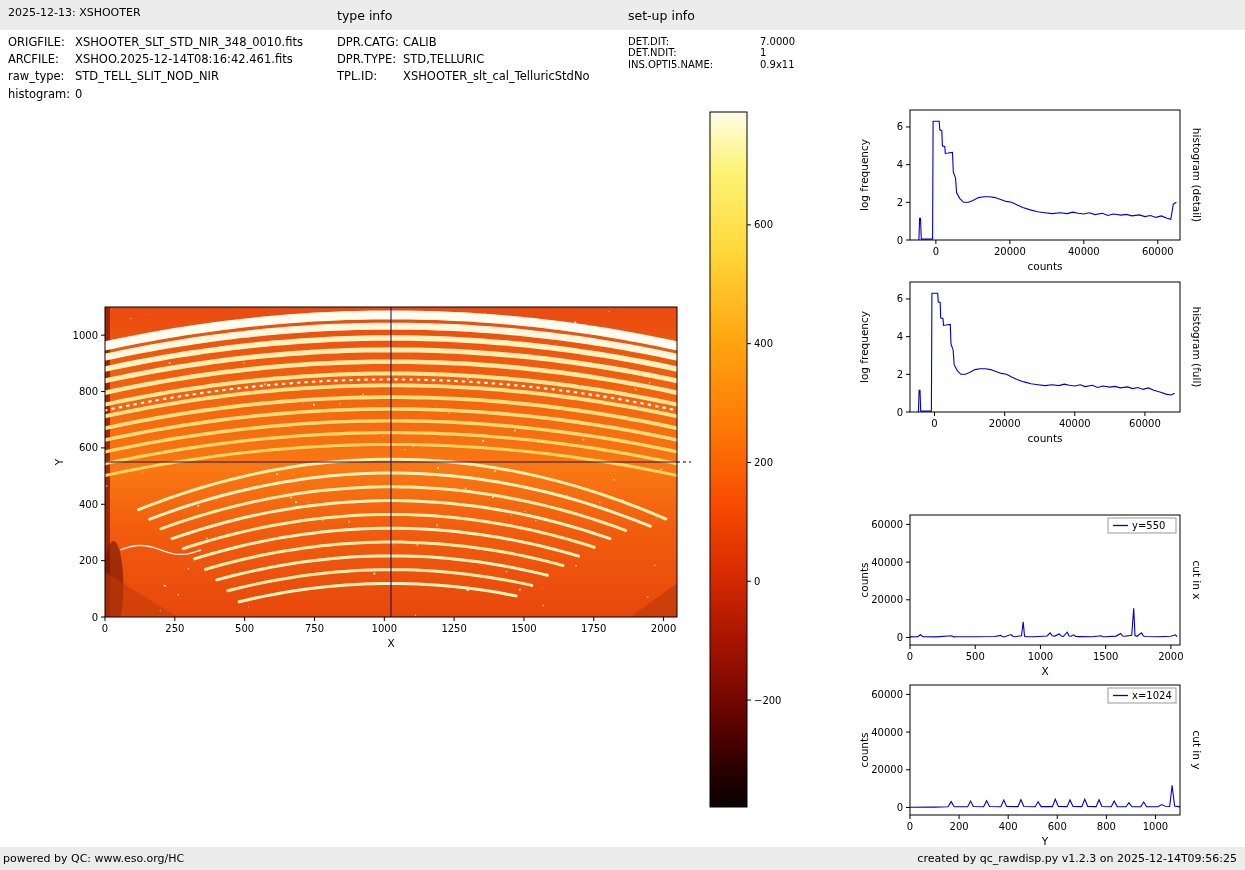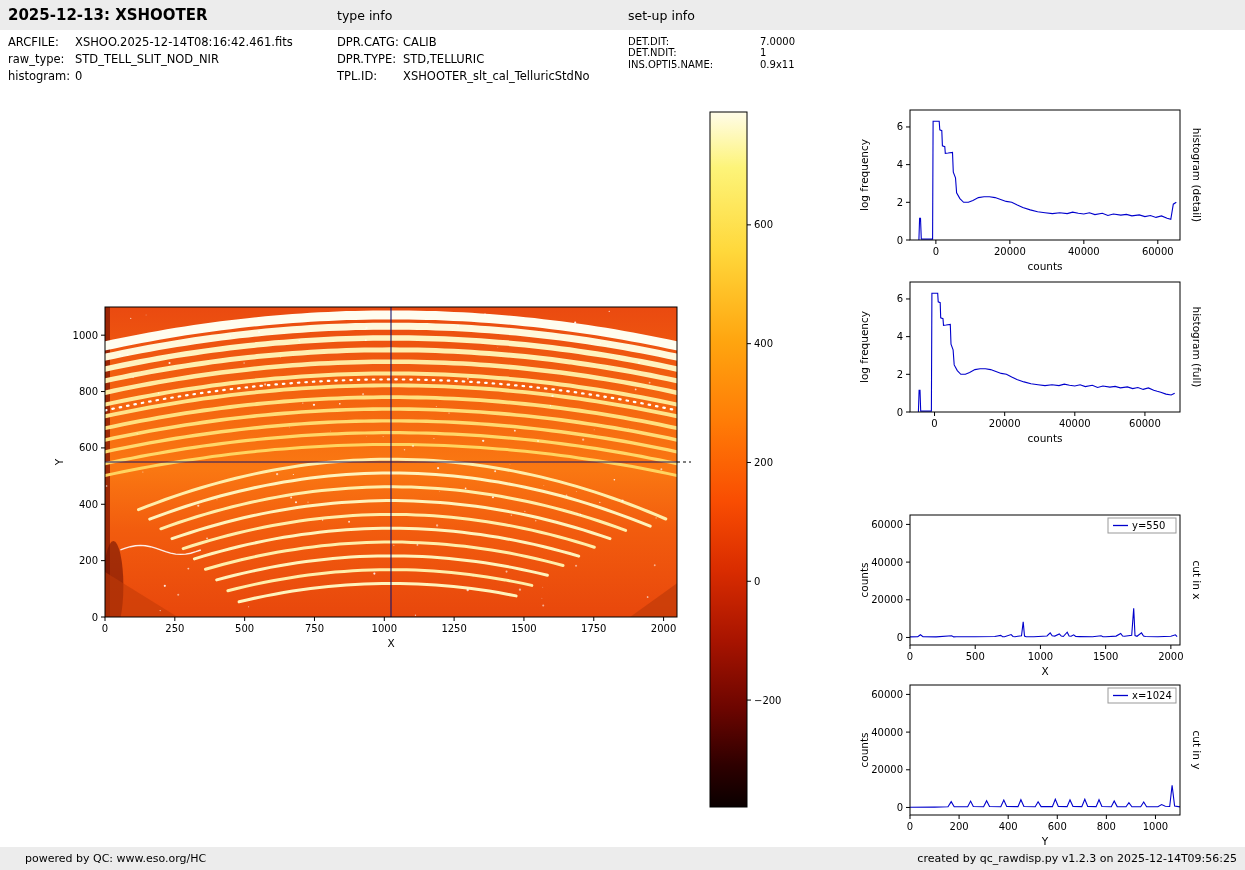--- a/index.html
+++ b/index.html
@@ -1,21 +1,21 @@
 <!DOCTYPE html>
 <html><head>
 <meta charset="utf-8">
 <style>
   *{box-sizing:border-box}
   html,body{margin:0;padding:0;background:#fff}
   body{font-family:"DejaVu Sans","Liberation Sans",sans-serif;color:#000}
   .canvas{position:relative;width:1245px;height:870px;background:#fff;overflow:hidden}
   .abs{position:absolute}
   .topbar{position:absolute;left:0;top:0;width:1245px;height:30px;background:#ececec}
-  .title{font-size:15px;font-weight:bold;white-space:nowrap}
+  .title{font-size:11px;font-weight:normal;white-space:nowrap}
   .hlabel{font-size:12.5px;white-space:nowrap}
   .info{font-size:11.5px;line-height:17.2px;white-space:nowrap}
   .info-sm{font-size:10px;line-height:11.4px;white-space:nowrap}
   .ilab{display:inline-block}
   .info-file .ilab{width:67px}
   .info-type .ilab{width:66px}
   .info-sm .ilab{width:132px}
   .footbar{position:absolute;left:0;top:847px;width:1245px;height:23px;background:#ececec;font-size:11px}
   svg{overflow:visible}
   svg text{font-family:"DejaVu Sans","Liberation Sans",sans-serif;fill:#000}
@@ -27,20 +27,21 @@
 
 <div class="canvas">
 
   <div class="topbar">
     <span class="title abs" style="left:8px;top:6px">2025-12-13: XSHOOTER</span>
     <span class="hlabel abs" style="left:337px;top:8px">type info</span>
     <span class="hlabel abs" style="left:628px;top:8px">set-up info</span>
   </div>
 
   <div class="info info-file abs" style="left:8px;top:34px">
+    <div class="irow"><span class="ilab">ORIGFILE:</span><span class="ival">XSHOOTER_SLT_STD_NIR_348_0010.fits</span></div>
     <div class="irow"><span class="ilab">ARCFILE:</span><span class="ival">XSHOO.2025-12-14T08:16:42.461.fits</span></div>
     <div class="irow"><span class="ilab">raw_type:</span><span class="ival">STD_TELL_SLIT_NOD_NIR</span></div>
     <div class="irow"><span class="ilab">histogram:</span><span class="ival">0</span></div>
   </div>
 
   <div class="info info-type abs" style="left:337px;top:34px">
     <div class="irow"><span class="ilab">DPR.CATG:</span><span class="ival">CALIB</span></div>
     <div class="irow"><span class="ilab">DPR.TYPE:</span><span class="ival">STD,TELLURIC</span></div>
     <div class="irow"><span class="ilab">TPL.ID:</span><span class="ival">XSHOOTER_slt_cal_TelluricStdNo</span></div>
   </div>
@@ -373,17 +374,17 @@
       <text x="48" y="20.92028985507247" text-anchor="end" class="tick">60000</text>
       <text x="190" y="168" text-anchor="middle" class="axlabel">Y</text>
       <text x="13" y="73" text-anchor="middle" class="axlabel" transform="rotate(-90 13 73)">counts</text>
       <text x="338" y="73" text-anchor="middle" class="axlabel" transform="rotate(90 338 73)">cut in y</text>
       <rect x="253" y="11" width="68" height="15" fill="#fff" stroke="#999"></rect>
       <line x1="258" y1="18.5" x2="273" y2="18.5" stroke="#0000cc" stroke-width="1.3"></line>
       <text x="277" y="22" class="tick">x=1024</text>
     </svg>
 
   <div class="footbar">
-    <span class="abs" style="left:25px;top:5px"><span>powered by QC: </span><span>www.eso.org/HC</span></span>
+    <span class="abs" style="left:3px;top:5px"><span>powered by QC: </span><span>www.eso.org/HC</span></span>
     <span class="abs" style="right:8px;top:5px">created by qc_rawdisp.py v1.2.3 on 2025-12-14T09:56:25</span>
   </div>
 
 </div>
 
 </body></html>

